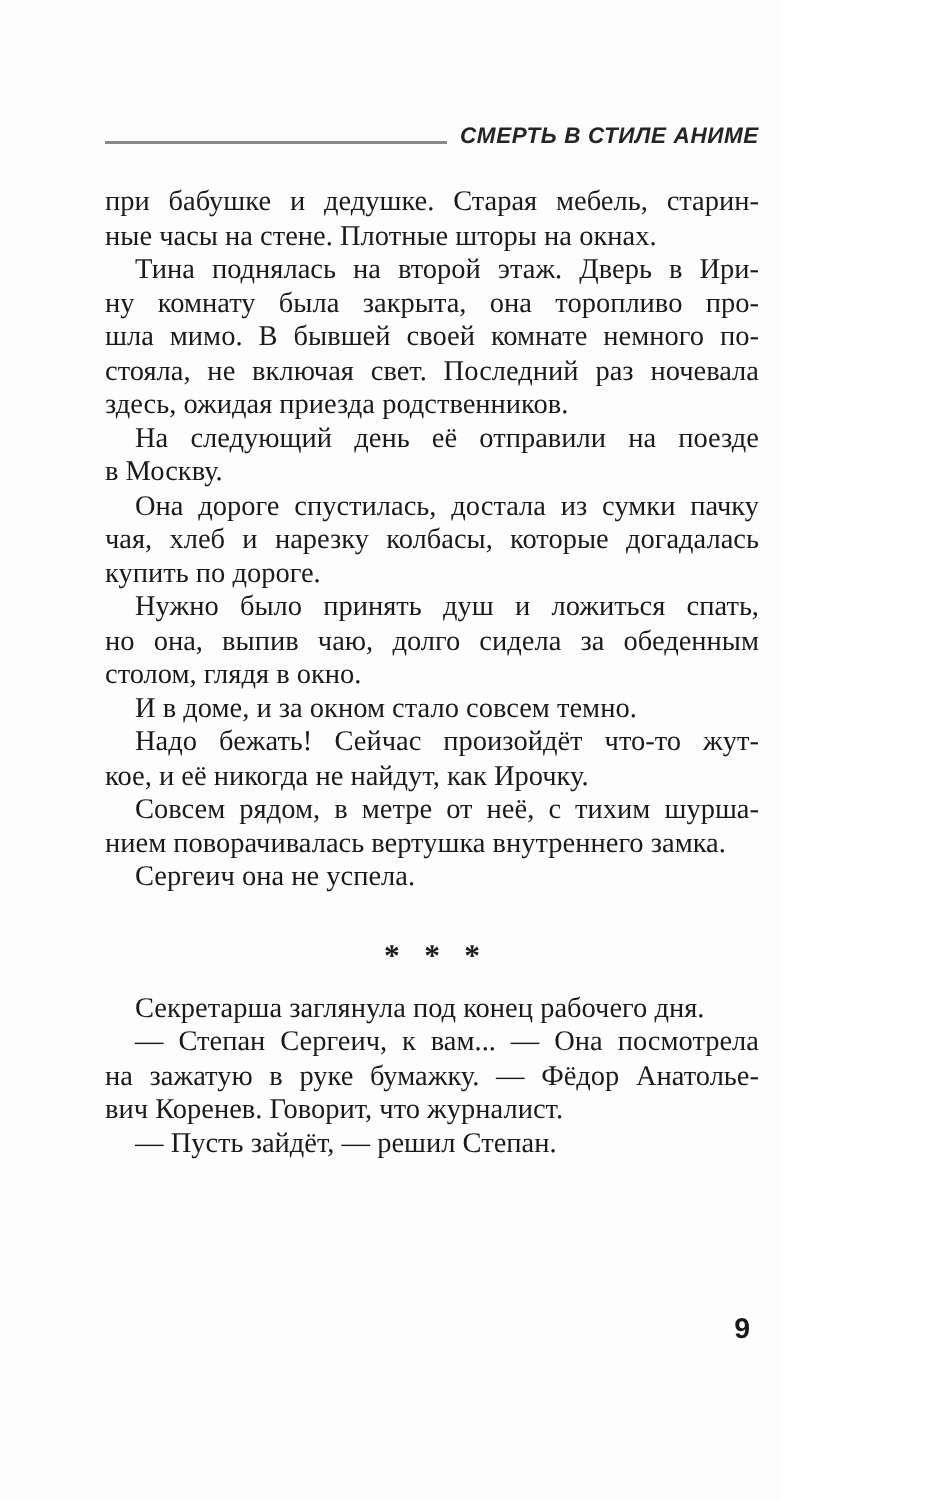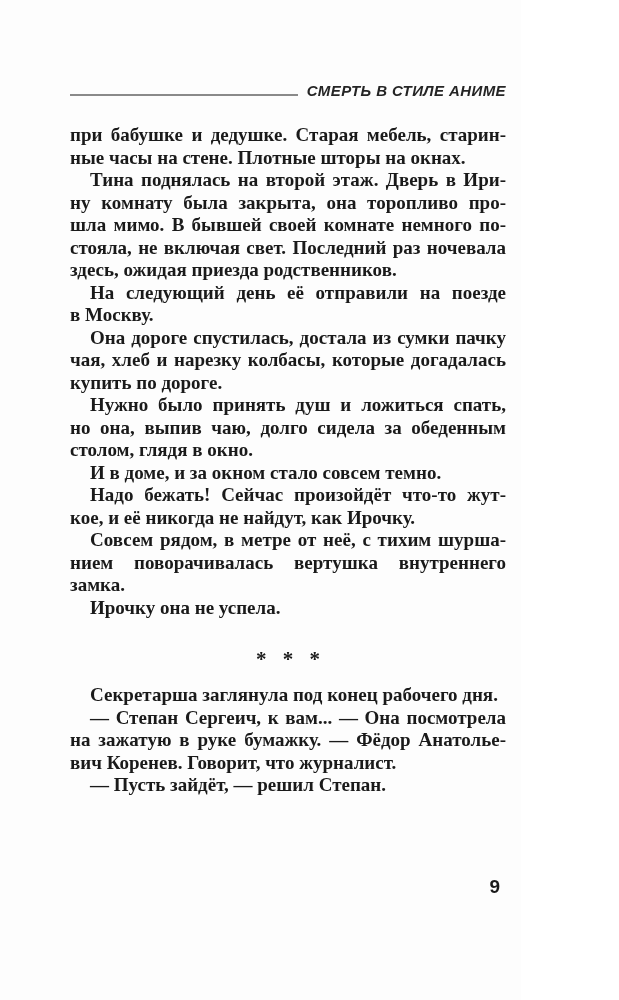--- a/index.html
+++ b/index.html
@@ -48,21 +48,20 @@
     left: 70px;
     top: 124px;
     width: 436px;
     font-size: 19px;
     line-height: 22.5px;
   }
   .line {
     text-align: justify;
     text-align-last: justify;
     white-space: nowrap;
-    font-weight: bold;
   }
   .line.last {
     text-align-last: left;
     white-space: normal;
   }
   .line.first-indent {
     text-indent: 20px;
   }
 
   .section-break {
@@ -136,21 +135,21 @@
       </div>
       <div class="paragraph">
         <div class="line first-indent">Надо бежать! Сейчас произойдёт что-то жут-</div>
         <div class="line last">кое, и её никогда не найдут, как Ирочку.</div>
       </div>
       <div class="paragraph">
         <div class="line first-indent">Совсем рядом, в метре от неё, с тихим шурша-</div>
         <div class="line last">нием поворачивалась вертушка внутреннего замка.</div>
       </div>
       <div class="paragraph">
-        <div class="line last first-indent">Ирочку она не успела.</div>
+        <div class="line last first-indent">Сергеич она не успела.</div>
       </div>
       <div class="section-break">
         <span>* * *</span>
       </div>
       <div class="paragraph">
         <div class="line last first-indent">Секретарша заглянула под конец рабочего дня.</div>
       </div>
       <div class="paragraph">
         <div class="line first-indent">— Степан Сергеич, к вам... — Она посмотрела</div>
         <div class="line">на зажатую в руке бумажку. — Фёдор Анатолье-</div>

